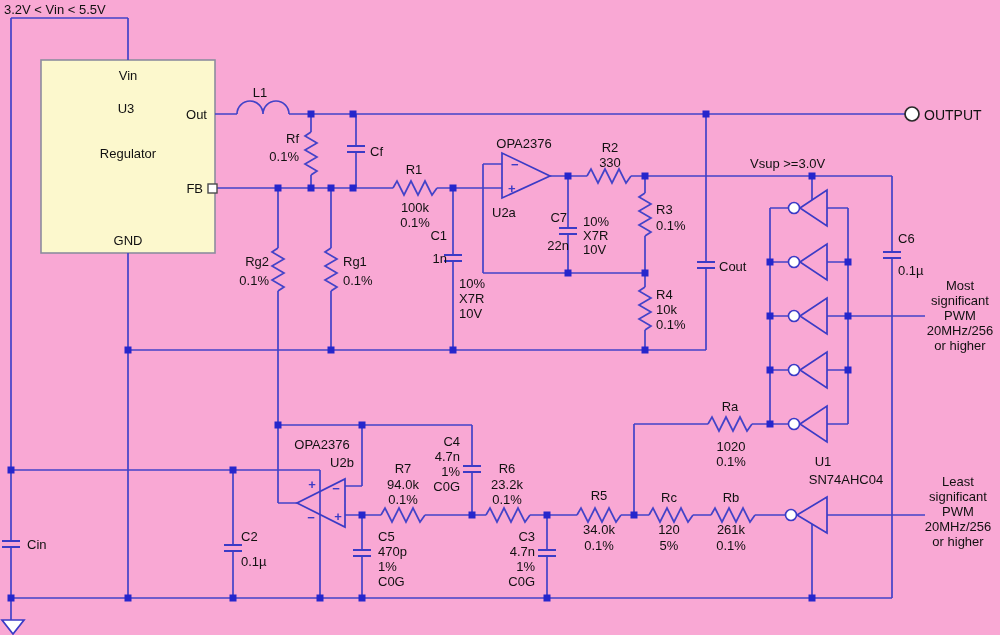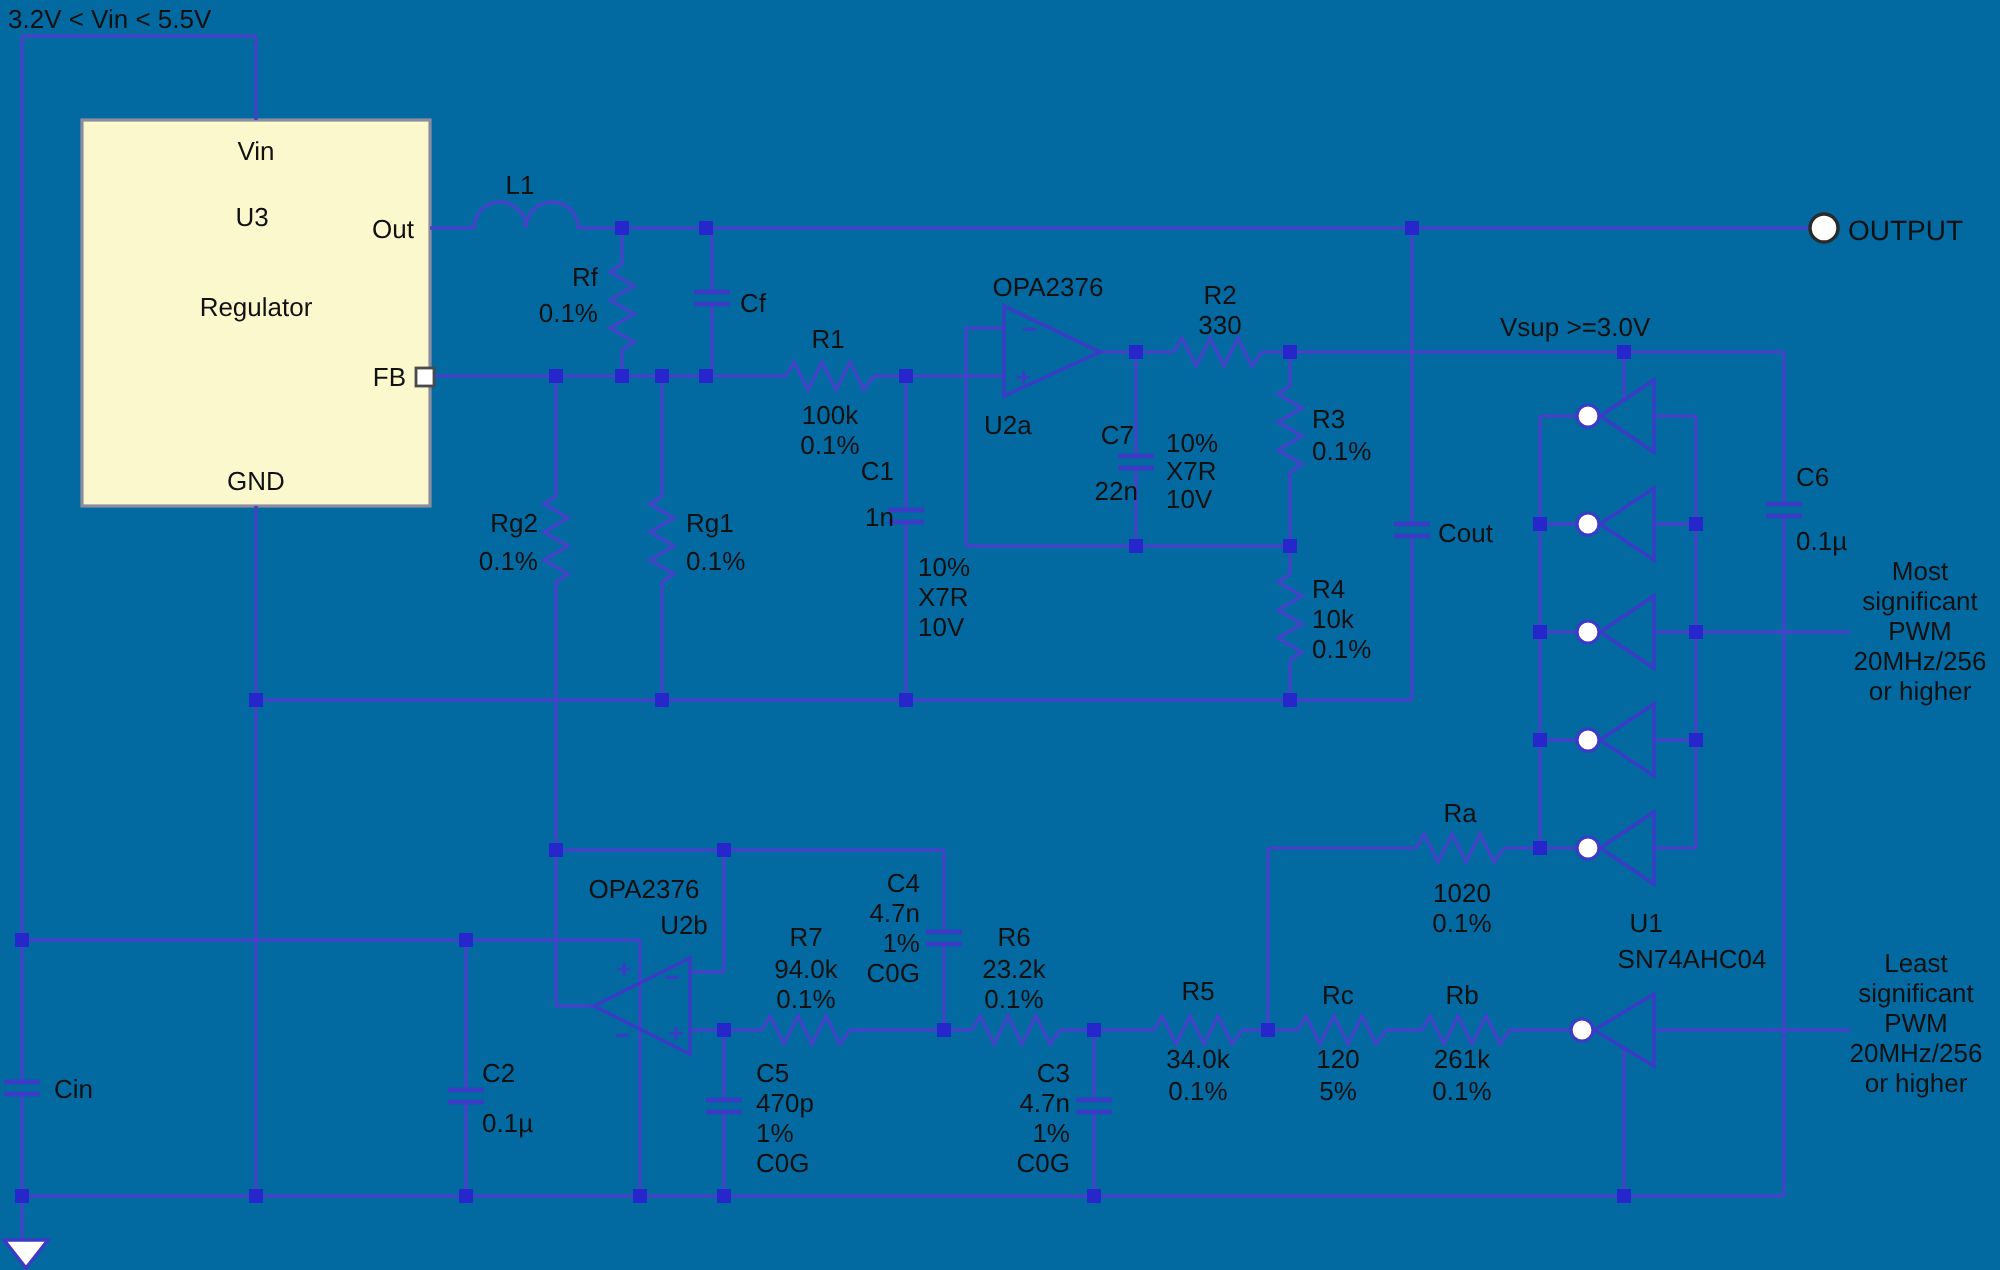--- a/index.html
+++ b/index.html
@@ -1,16 +1,16 @@
 <!DOCTYPE html>
 <html><head>
 <meta charset="utf-8">
 <style>
   html,body{margin:0;padding:0;background:#ffffff;}
-  #stage{position:relative;width:1000px;height:635px;background:#0369a1;overflow:hidden;}
+  #stage{position:relative;width:1000px;height:635px;background:#f9a8d4;overflow:hidden;}
   svg{position:absolute;left:0;top:0;}
   text{font-family:"Liberation Sans","DejaVu Sans",sans-serif;font-size:13px;fill:#111111;}
   .t14{font-size:14px;}
   .mid{text-anchor:middle;}
   .end{text-anchor:end;}
   .opsym{font-size:13px;font-weight:bold;fill:#3b3bc6;}
   .wire{stroke:#4343c8;stroke-width:1.7;fill:none;}
   .plate{stroke:#3b3bc6;stroke-width:2.2;fill:none;}
   .node{fill:#2626cc;stroke:none;}
   .tri{fill:none;stroke:#3b3bc6;stroke-width:1.7;}

